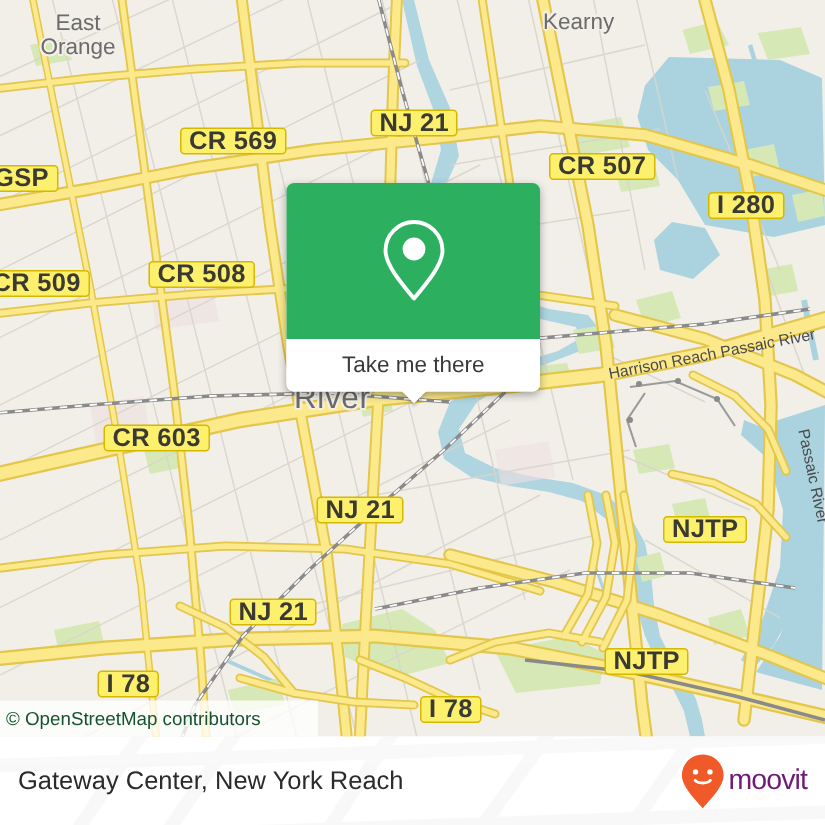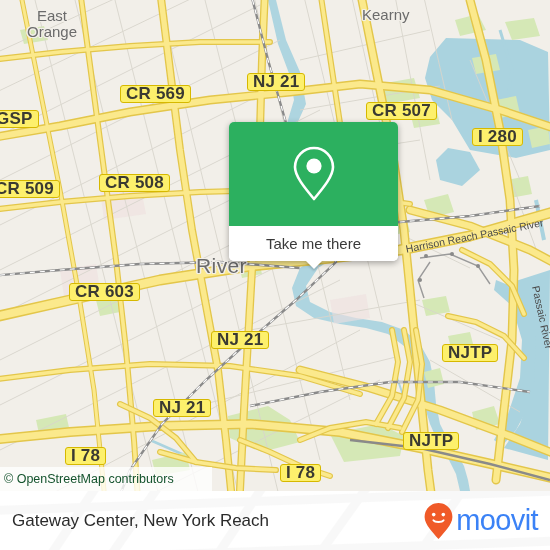--- a/index.html
+++ b/index.html
@@ -59,21 +59,20 @@
     box-sizing:border-box;
   }
 
   
   .callout{
     position:absolute;left:191px;top:122px;width:169px;height:139px;
     border-radius:5px;
     background:#ffffff;
     box-shadow:0 2px 6px rgba(0,0,0,.33);
     overflow:visible;
-    margin-left:38px;
   }
   .callout-img{
     position:absolute;left:0;top:0;width:169px;height:104px;
     background:#2cb05f;
     border-radius:5px 5px 0 0;
     display:flex;align-items:center;justify-content:center;
   }
   .callout-btn{
     position:absolute;left:0;top:104px;width:169px;height:35px;
     border-radius:0 0 5px 5px;
@@ -106,21 +105,21 @@
     position:absolute;left:12px;top:50%;transform:translateY(-50%);
     color:#2b2b2b;font-size:17px;
     font-family:"Liberation Sans", sans-serif;
     white-space:nowrap;
   }
   .brand{
     position:absolute;right:12px;top:50%;transform:translateY(-50%);
     display:flex;align-items:center;gap:2px;
   }
   .brand-text{
-    color:#3b82f6;font-size:29px;
+    color:#701a75;font-size:19px;
     font-family:"Liberation Sans", sans-serif;
     letter-spacing:-.6px;line-height:29px;
   }
 </style>
 </head>
 <body>
 
 <div id="app">
 
   <div class="map">

